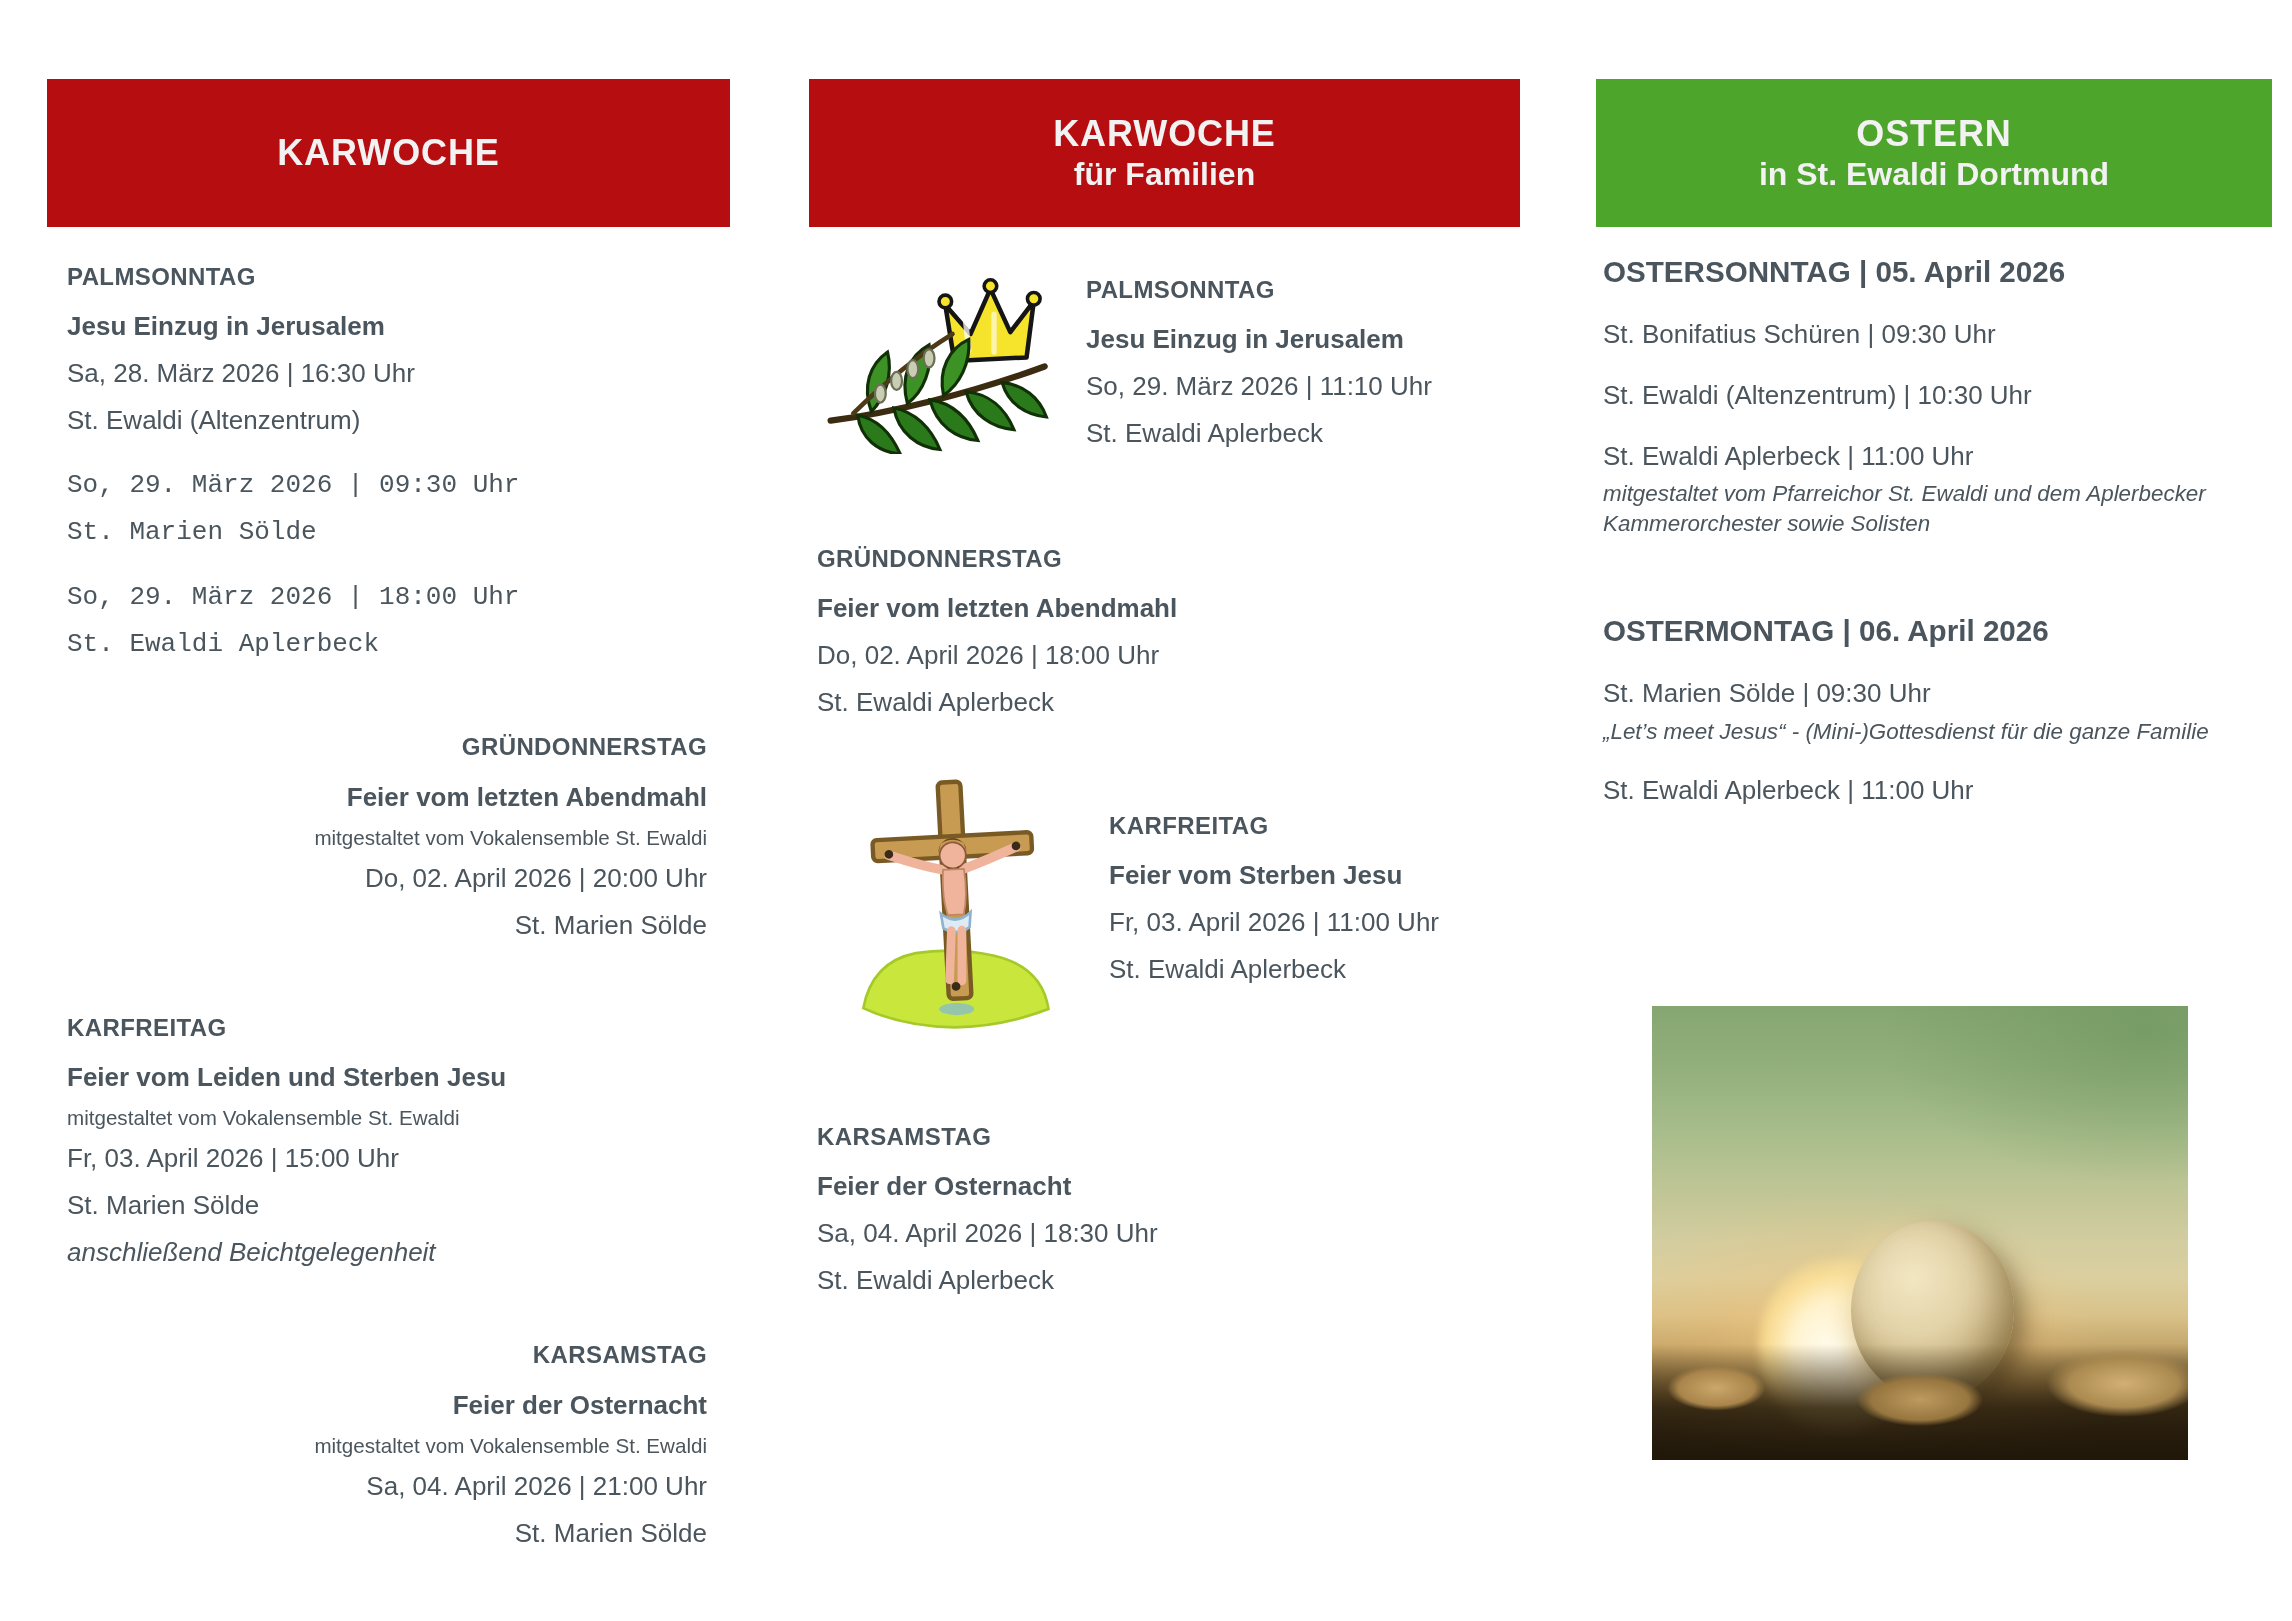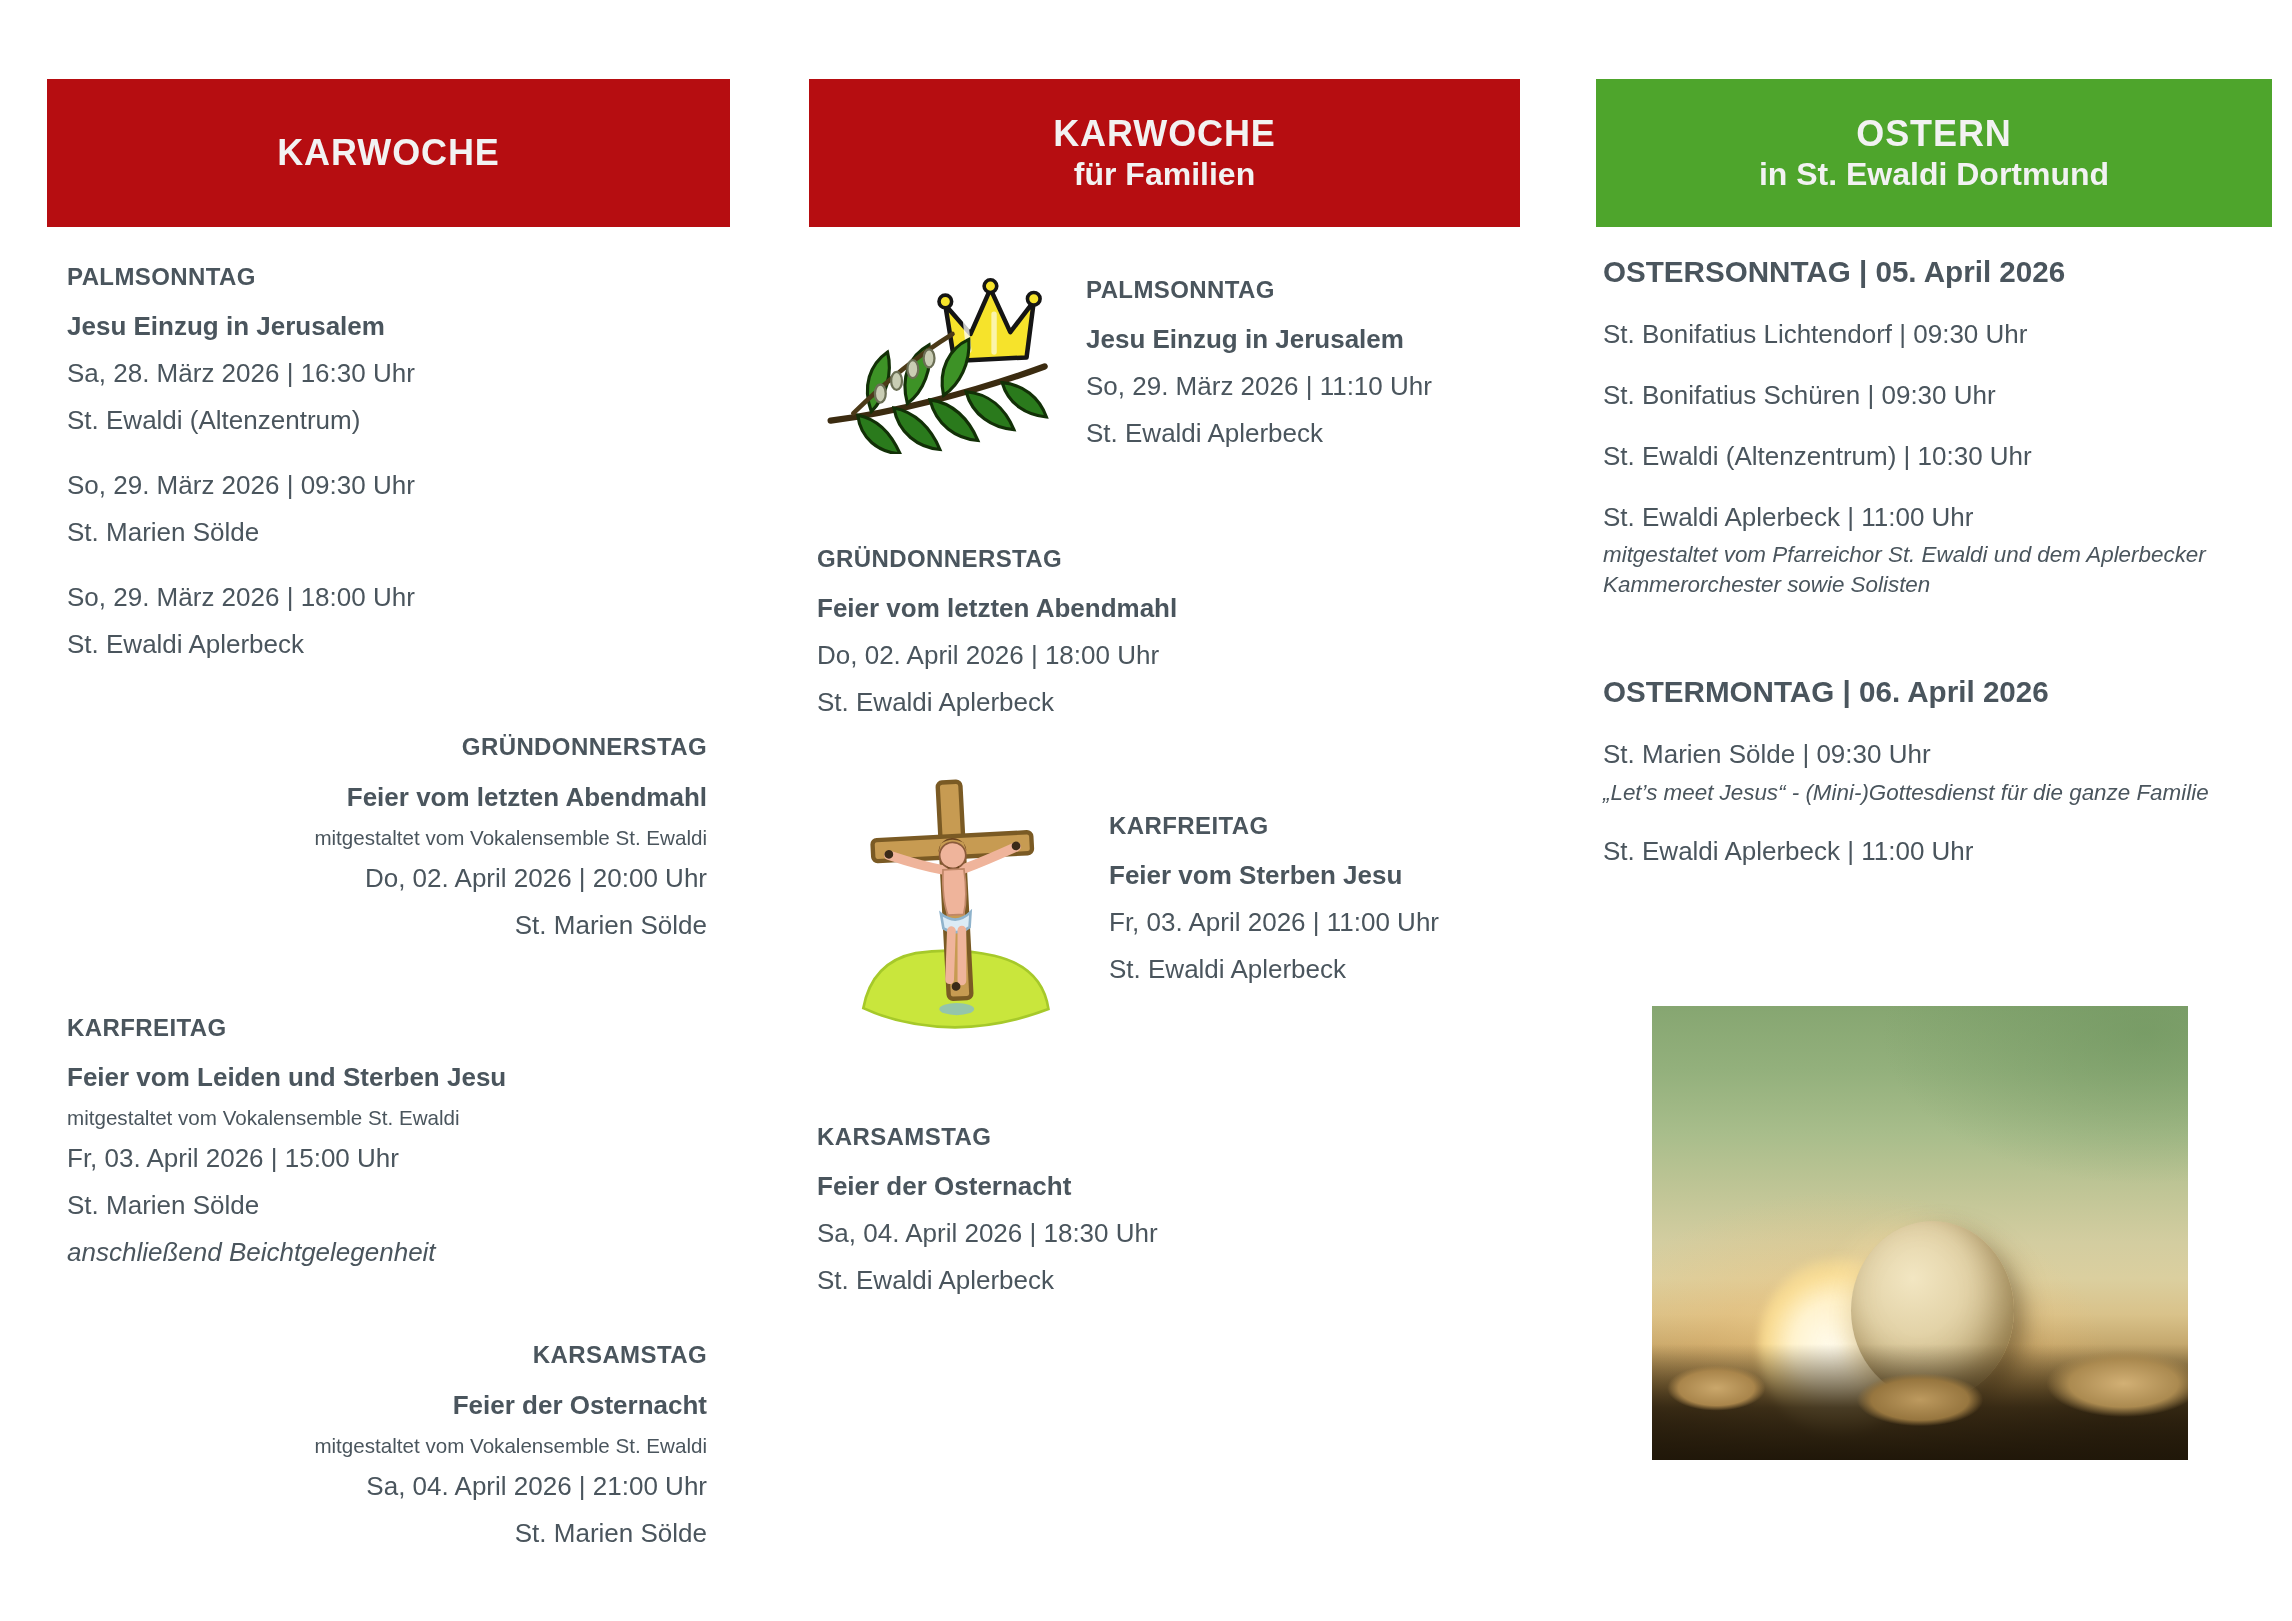--- a/index.html
+++ b/index.html
@@ -24,21 +24,21 @@
   #band-ostern   { left:1596px; width:676px; }
   .band .l1 { font-size:36px; font-weight:bold; letter-spacing:0.9px; }
   .band .l2 { font-size:32px; font-weight:bold; }
 
   
   .t    { font-size:24px; font-weight:bold; line-height:43px; margin-bottom:5.4px; letter-spacing:0.4px; }
   .sub  { font-size:26px; font-weight:bold; line-height:47px; }
   .note { font-size:20.6px; line-height:34px; }
   .d, .l { font-size:26px; line-height:47px; }
   .foot { font-size:26px; font-style:italic; line-height:47px; }
-  .ev + .ev { margin-top:18px; }
+  .ev + .ev { margin-top:18px;font-family:Liberation Mono, monospace; }
 
   
   #col-karwoche { position:absolute; left:67px; top:255px; width:640px; }
   #col-karwoche .sec + .sec { margin-top:57px; }
   .sec.right { text-align:right; }
 
   
   .fam-row { position:absolute; display:flex; }
   #fam-palmsonntag   { left:817px; top:264px; gap:25px; }
   #fam-palmsonntag .icon-box  { width:244px; height:176px; flex:none; margin-top:14.3px; }
@@ -223,21 +223,20 @@
     <h2 class="t">KARSAMSTAG</h2>
     <p class="sub">Feier der Osternacht</p>
     <p class="d">Sa, 04. April 2026 | 18:30 Uhr</p>
     <p class="l">St. Ewaldi Aplerbeck</p>
   </div>
 
   <div id="col-ostern">
 
     <div>
       <h2 class="rtitle">OSTERSONNTAG | 05. April 2026</h2>
-      <p class="item">St. Bonifatius Lichtendorf | 09:30 Uhr</p>
       <p class="item">St. Bonifatius Schüren | 09:30 Uhr</p>
       <p class="item">St. Ewaldi (Altenzentrum) | 10:30 Uhr</p>
       <p class="item">St. Ewaldi Aplerbeck | 11:00 Uhr</p>
       <p class="rnote">mitgestaltet vom Pfarreichor St. Ewaldi und dem Aplerbecker Kammerorchester sowie Solisten</p>
     </div>
 
     <div id="ostermontag-block">
       <h2 class="rtitle">OSTERMONTAG | 06. April 2026</h2>
       <p class="item">St. Marien Sölde | 09:30 Uhr</p>
       <p class="rnote">„Let’s meet Jesus“ - (Mini-)Gottesdienst für die ganze Familie</p>

